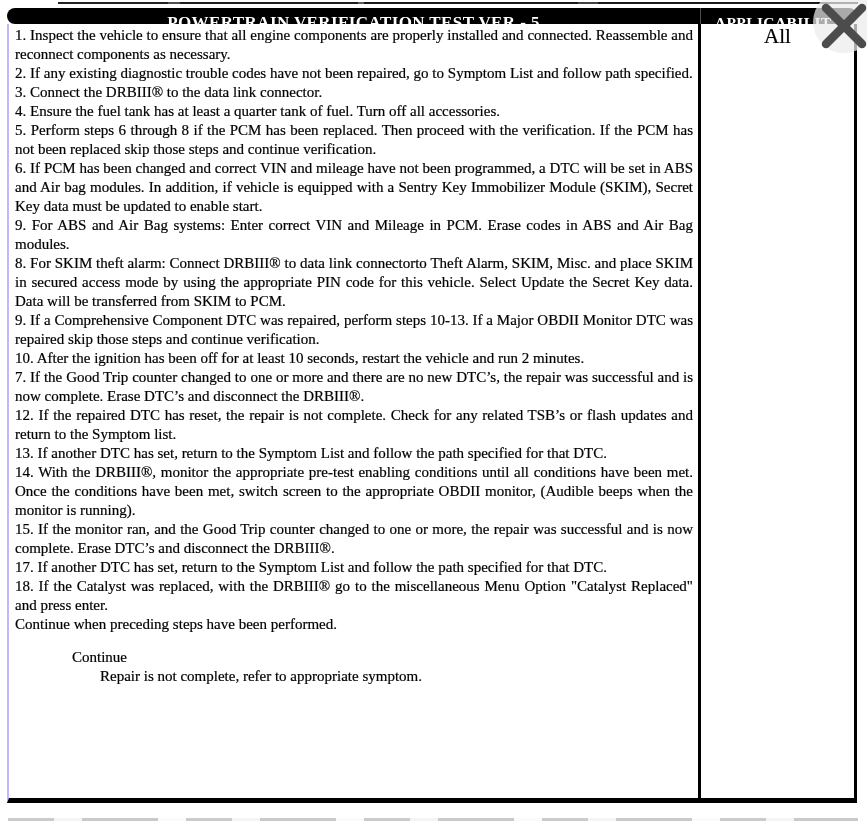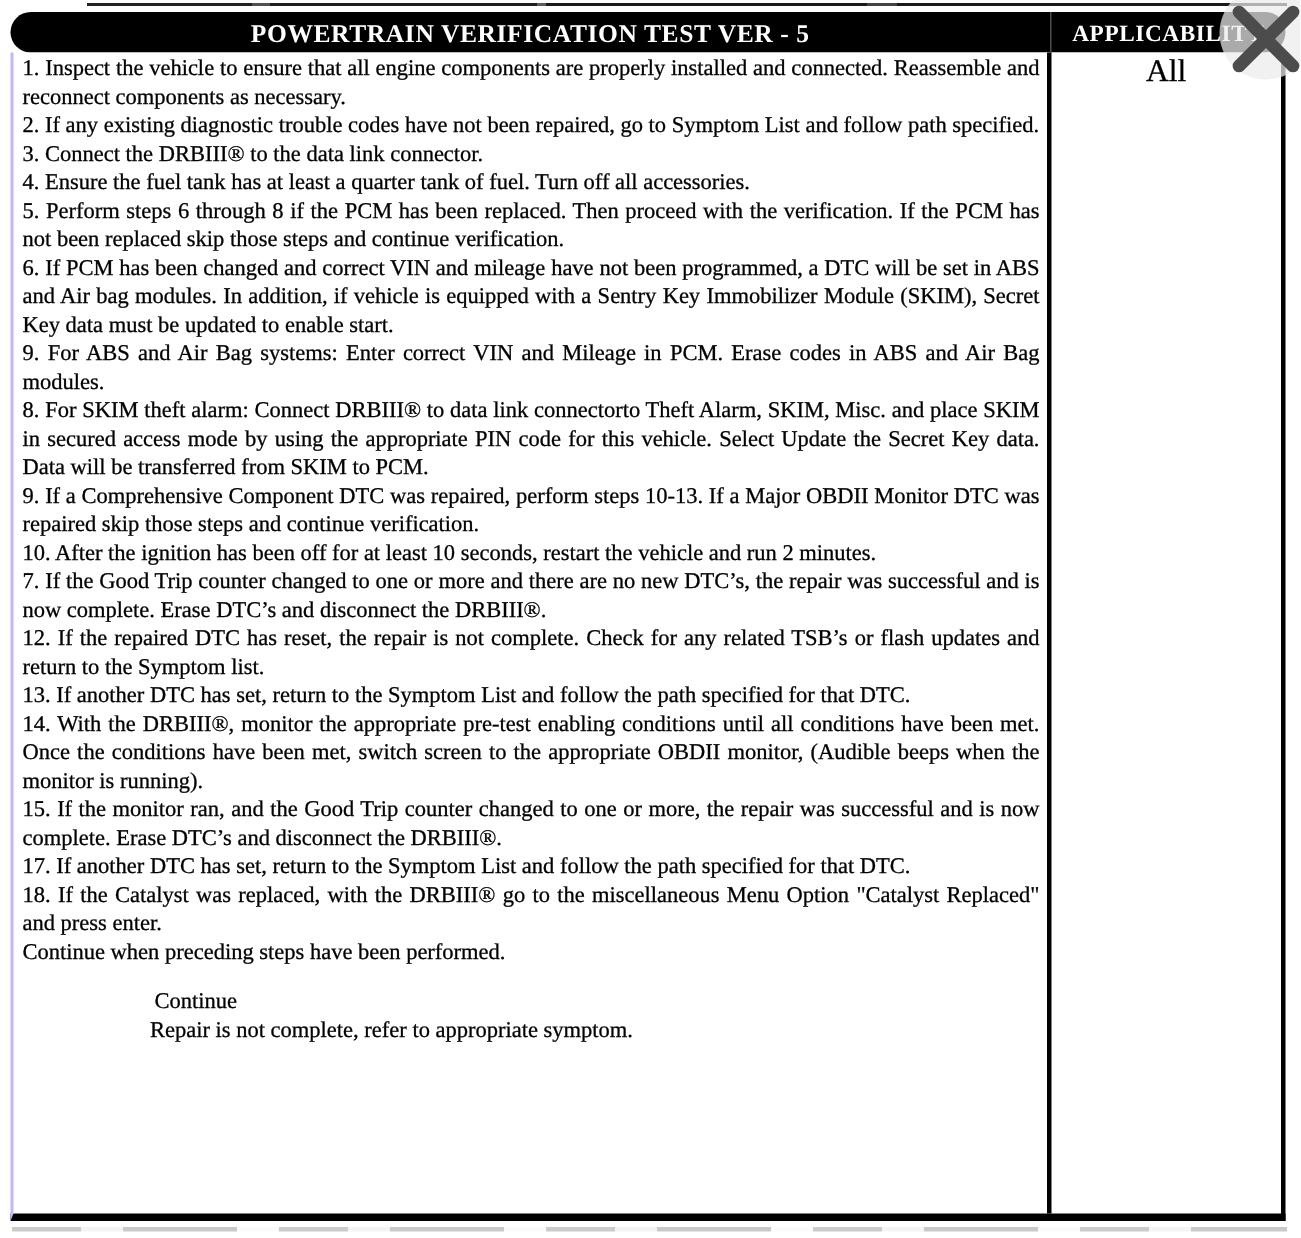--- a/index.html
+++ b/index.html
@@ -18,42 +18,42 @@
     opacity:.9;
   }
   .scan-noise-bottom {
     position:absolute; top:818px; left:8px; width:850px; height:3px;
     background:repeating-linear-gradient(90deg,
       rgba(110,110,110,.55) 0 46px, rgba(190,190,190,.25) 46px 74px,
       rgba(90,90,90,.5) 74px 150px, rgba(220,220,220,.2) 150px 178px);
     opacity:.65;
   }
   .doc { position:absolute; left:7px; top:8px; width:850px; height:809px; }
-  .header-row { display:flex; height:27px; background:#000000;border-radius:15px; }
+  .header-row { display:flex; height:16px; background:#000000;border-radius:15px; }
   .hcell {
     color:#ffffff; font-weight:bold; text-align:center;
     line-height:30px; letter-spacing:.4px; white-space:nowrap; overflow:hidden;
   }
   .hmain { width:693px; font-size:17px; }
   .happl { flex:1; font-size:15.5px; border-left:1px solid #4d4d4d; }
   .body-row {
     display:flex; height:779px; background:#ffffff;
     border-left:2px solid #c4b5fd; border-right:3px solid #000; border-bottom:5px solid #000;
   }
   .col-main {
     width:692px; border-right:3px solid #000;
     padding:2px 5px 0 6px; overflow:hidden;
   }
   .col-main p {
     font-size:15px; line-height:19px; text-align:justify;
     -webkit-text-stroke:.2px #000;
   }
   .col-appl { flex:1; text-align:center; padding-top:3px; }
   .appl-value { font-size:21px; line-height:19px; -webkit-text-stroke:.2px #000; }
-  p.cont   { margin-top:14px; margin-left:88px;  text-align:left !important; }
+  p.cont   { margin-top:14px; margin-left:57px;  text-align:left !important; }
   p.repair { margin-left:85px; text-align:left !important; }
   .close-btn {
     position:absolute; left:812px; top:-10px; width:62px; height:68px;
     cursor:pointer; z-index:10;
   }
 </style>
 </head>
 <body>
 
 <div class="page">

